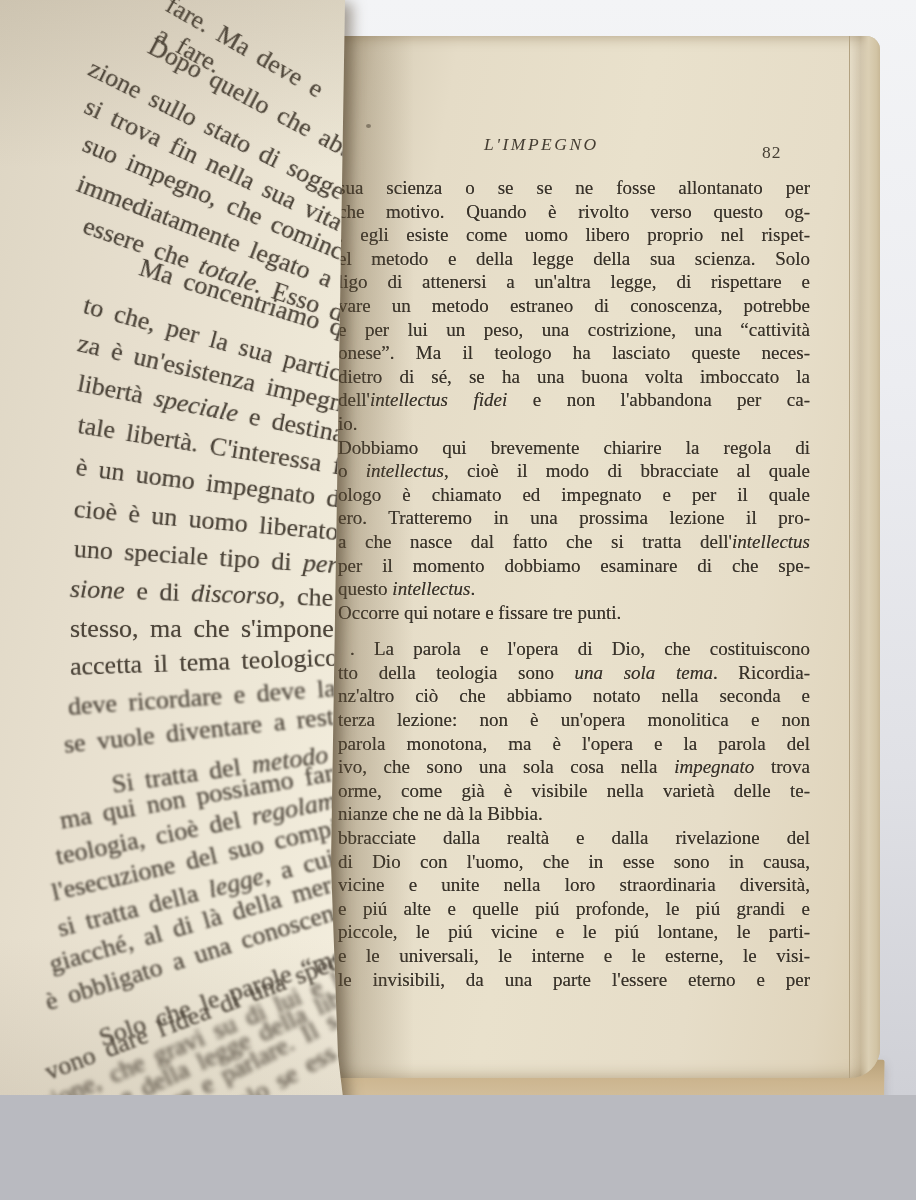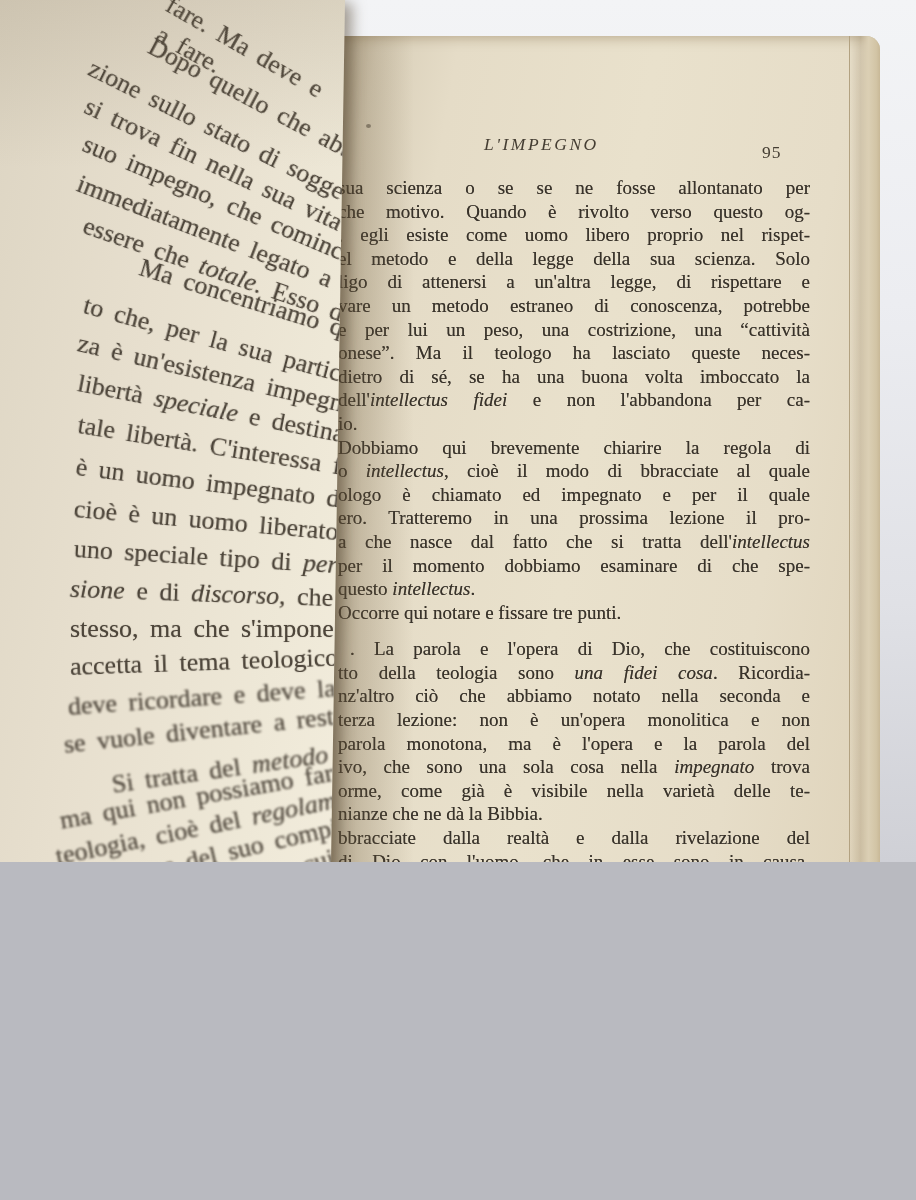--- a/index.html
+++ b/index.html
@@ -1,17 +1,17 @@
 <!DOCTYPE html>
 <html><head>
 <meta charset="utf-8">
 <style>
   html,body{margin:0;padding:0;background:#b9bac0;}
   .scene{
-    position:relative;width:916px;height:862px;overflow:hidden;
+    position:relative;width:916px;height:1095px;overflow:hidden;
     background:linear-gradient(180deg,#f3f4f6 0%,#ecedf1 35%,#e0e1e6 70%,#cfd0d6 100%);
     font-family:"Liberation Serif","DejaVu Serif",serif;
   }
   
   .bottom-band{
     position:absolute;left:338px;top:1056px;width:546px;height:84px;
     transform:rotate(0.8deg);
     background:linear-gradient(180deg,#b9a27a 0%,#ccb58f 28%,#d6c4a3 65%,#cdb995 100%);
     border-radius:2px 2px 36px 10px;
     box-shadow:0 4px 10px rgba(90,85,75,.25);
@@ -80,21 +80,21 @@
 <div class="scene">
 
   <div class="bottom-band"></div>
 
   <div class="page-right">
     <div class="fore-edge"></div>
   </div>
 
   <div class="rp-header">
     <span class="rp-title">L'IMPEGNO</span>
-    <span class="rp-number">95</span>
+    <span class="rp-number">82</span>
   </div>
 
   <div class="rp-body" id="rp-body">
       <div class="rline"><span>sua scienza o se se ne fosse allontanato per</span></div>
       <div class="rline"><span>che motivo. Quando è rivolto verso questo og-</span></div>
       <div class="rline"><span>, egli esiste come uomo libero proprio nel rispet-</span></div>
       <div class="rline"><span>el metodo e della legge della sua scienza. Solo</span></div>
       <div class="rline"><span>ligo di attenersi a un'altra legge, di rispettare e</span></div>
       <div class="rline"><span>vare un metodo estraneo di conoscenza, potrebbe</span></div>
       <div class="rline"><span>e per lui un peso, una costrizione, una “cattività</span></div>
@@ -105,21 +105,21 @@
       <div class="rline"><span>Dobbiamo qui brevemente chiarire la regola di</span></div>
       <div class="rline"><span>o </span><span class="it">intellectus</span><span>, cioè il modo di bbracciate al quale</span></div>
       <div class="rline"><span>ologo è chiamato ed impegnato e per il quale</span></div>
       <div class="rline"><span>ero. Tratteremo in una prossima lezione il pro-</span></div>
       <div class="rline"><span>a che nasce dal fatto che si tratta dell'</span><span class="it">intellectus</span></div>
       <div class="rline"><span>per il momento dobbiamo esaminare di che spe-</span></div>
       <div class="rline short"><span>questo </span><span class="it">intellectus</span><span>.</span></div>
       <div class="rline short"><span>Occorre qui notare e fissare tre punti.</span></div>
       <div class="rgap"></div>
       <div class="rline" style="text-indent: 12px;"><span>. La parola e l'opera di Dio, che costituiscono</span></div>
-      <div class="rline"><span>tto della teologia sono </span><span class="it">una fidei cosa</span><span>. Ricordia-</span></div>
+      <div class="rline"><span>tto della teologia sono </span><span class="it">una sola tema</span><span>. Ricordia-</span></div>
       <div class="rline"><span>nz'altro ciò che abbiamo notato nella seconda e</span></div>
       <div class="rline"><span>terza lezione: non è un'opera monolitica e non</span></div>
       <div class="rline"><span>parola monotona, ma è l'opera e la parola del</span></div>
       <div class="rline"><span>ivo, che sono una sola cosa nella </span><span class="it">impegnato</span><span> trova</span></div>
       <div class="rline"><span>orme, come già è visibile nella varietà delle te-</span></div>
       <div class="rline short"><span>nianze che ne dà la Bibbia.</span></div>
       <div class="rline"><span>bbracciate dalla realtà e dalla rivelazione del</span></div>
       <div class="rline"><span>di Dio con l'uomo, che in esse sono in causa,</span></div>
       <div class="rline"><span>vicine e unite nella loro straordinaria diversità,</span></div>
       <div class="rline"><span>e piú alte e quelle piú profonde, le piú grandi e</span></div>

